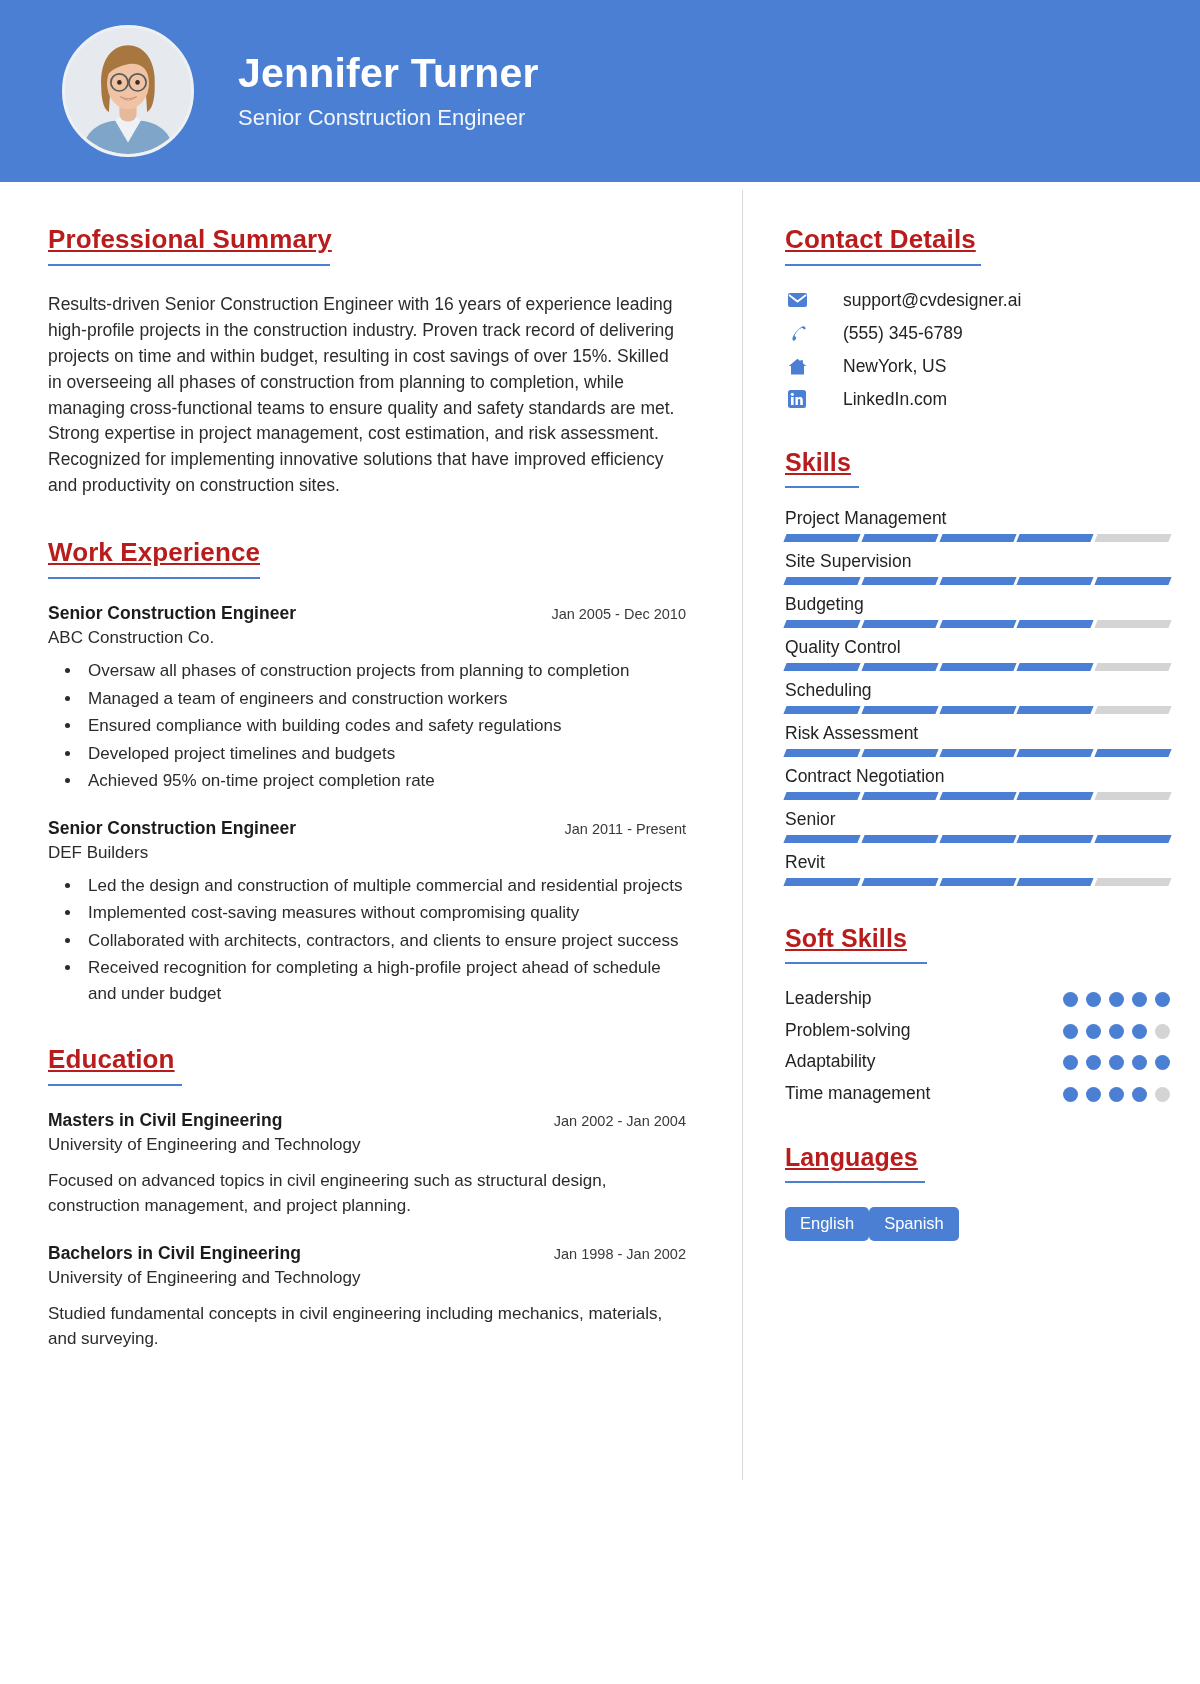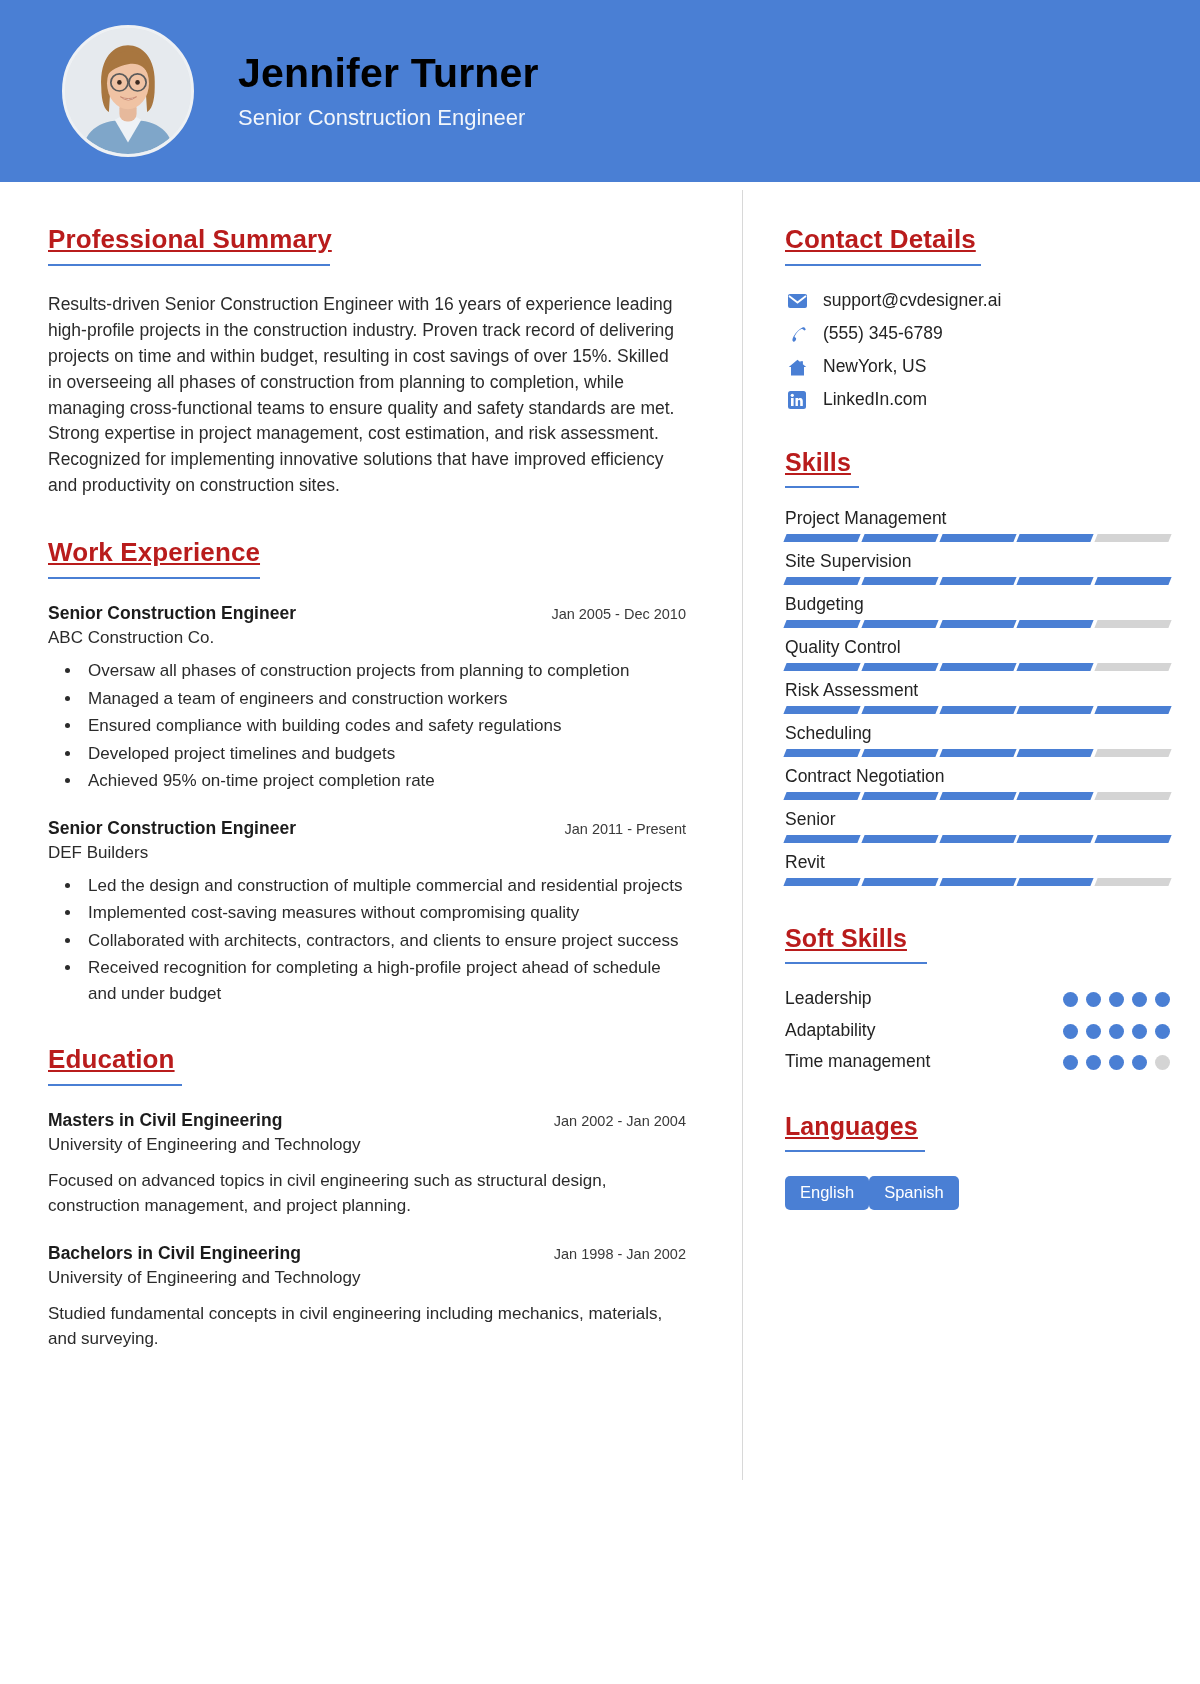--- a/index.html
+++ b/index.html
@@ -27,21 +27,21 @@
     border: 3px solid #eef1f4;
     overflow: hidden;
     flex: 0 0 auto;
     position: relative;
   }
   .avatar svg { display:block; width: 100%; height: 100%; }
   .header-text { margin-left: 44px; }
   .hname {
     font-size: 41px;
     font-weight: bold;
-    color: #000000;
+    color: #ffffff;
     letter-spacing: 0.2px;
     line-height: 1.12;
   }
   .htitle {
     font-size: 22px;
     color: #f2f6fb;
     margin-top: 8px;
     font-weight: normal;
   }
 
@@ -134,22 +134,23 @@
     font-size: 17px;
     line-height: 1.47;
     color: #2b2b2b;
     margin-top: 14px;
   }
 
   
   .contact-list { margin-top: 24px; }
   .contact-row {
     display: flex;
-    align-items: flex-end;
+    align-items: flex-start;
     margin-bottom: 12px;
+    gap: 20px;
   }
   .cicon {
     width: 24px;
     height: 20px;
     flex: 0 0 24px;
     margin-right: 14px;
     display: flex;
     align-items: center;
     justify-content: center;
     color: #4a7fd4;
@@ -410,37 +411,37 @@
               <div class="skill-name">Quality Control</div>
               <div class="bar">
                 <span class="seg on"></span>
                 <span class="seg on"></span>
                 <span class="seg on"></span>
                 <span class="seg on"></span>
                 <span class="seg"></span>
               </div>
             </div>
             <div class="skill-row">
+              <div class="skill-name">Scheduling</div>
+              <div class="bar">
+                <span class="seg on"></span>
+                <span class="seg on"></span>
+                <span class="seg on"></span>
+                <span class="seg on"></span>
+                <span class="seg"></span>
+              </div>
+            </div>
+            <div class="skill-row">
               <div class="skill-name">Risk Assessment</div>
               <div class="bar">
                 <span class="seg on"></span>
                 <span class="seg on"></span>
                 <span class="seg on"></span>
                 <span class="seg on"></span>
                 <span class="seg on"></span>
-              </div>
-            </div>
-            <div class="skill-row">
-              <div class="skill-name">Scheduling</div>
-              <div class="bar">
-                <span class="seg on"></span>
-                <span class="seg on"></span>
-                <span class="seg on"></span>
-                <span class="seg on"></span>
-                <span class="seg"></span>
               </div>
             </div>
             <div class="skill-row">
               <div class="skill-name">Contract Negotiation</div>
               <div class="bar">
                 <span class="seg on"></span>
                 <span class="seg on"></span>
                 <span class="seg on"></span>
                 <span class="seg on"></span>
                 <span class="seg"></span>
@@ -477,20 +478,30 @@
               <div class="soft-name">Leadership</div>
               <div class="dots">
                 <span class="dot on"></span>
                 <span class="dot on"></span>
                 <span class="dot on"></span>
                 <span class="dot on"></span>
                 <span class="dot on"></span>
               </div>
             </div>
             <div class="soft-row">
+              <div class="soft-name">Problem-solving</div>
+              <div class="dots">
+                <span class="dot on"></span>
+                <span class="dot on"></span>
+                <span class="dot on"></span>
+                <span class="dot on"></span>
+                <span class="dot"></span>
+              </div>
+            </div>
+            <div class="soft-row">
               <div class="soft-name">Adaptability</div>
               <div class="dots">
                 <span class="dot on"></span>
                 <span class="dot on"></span>
                 <span class="dot on"></span>
                 <span class="dot on"></span>
                 <span class="dot on"></span>
               </div>
             </div>
             <div class="soft-row">

